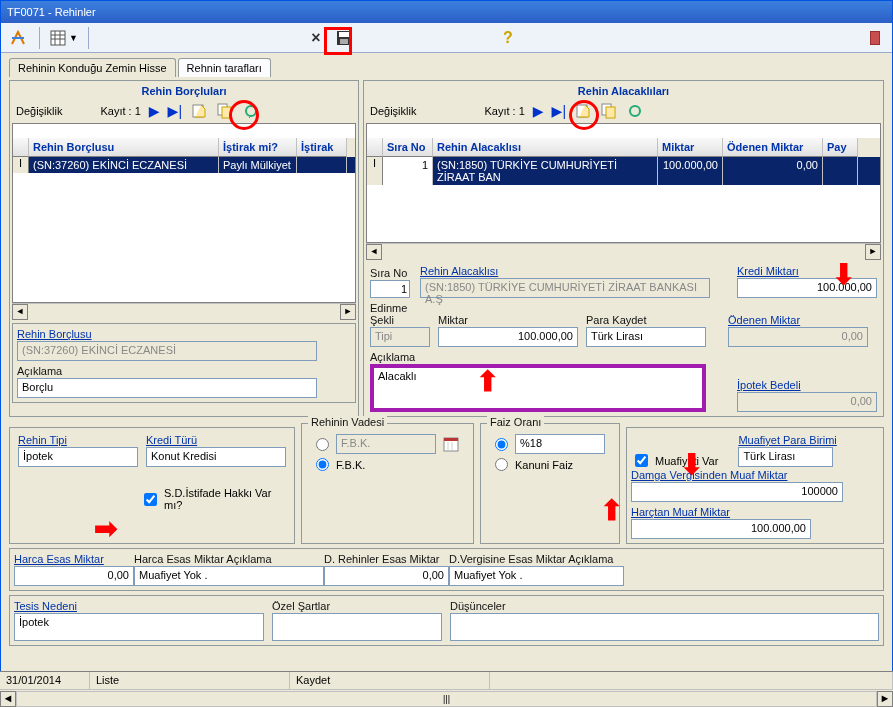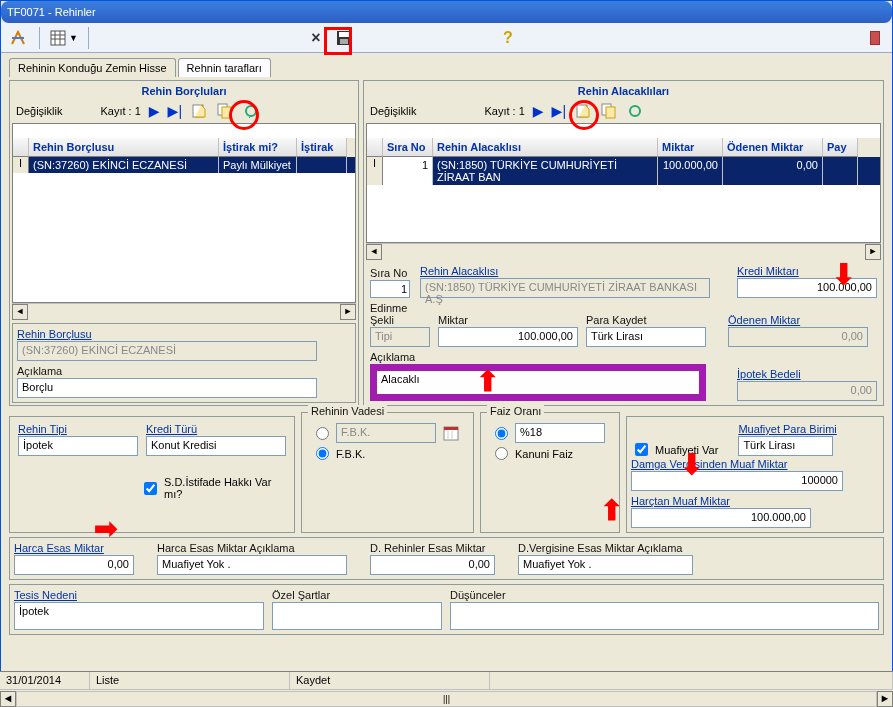--- a/index.html
+++ b/index.html
@@ -1,18 +1,18 @@
 <!DOCTYPE html>
 <html><head>
 <meta charset="utf-8">
 <style>
 * { box-sizing: border-box; margin: 0; padding: 0; font-family: Tahoma, Arial, sans-serif; font-size: 11px; }
 body { background: #ece9d8; width: 893px; height: 707px; overflow: hidden; position: relative; }
 .window { border: 1px solid #0054e3; width: 893px; height: 707px; }
-.titlebar { background: linear-gradient(#3c7fdd, #2b5fc7); color: #fff; height: 22px; padding: 3px 6px; display: flex; align-items: center; border-radius: 8px; }
+.titlebar { background: linear-gradient(#3c7fdd, #2b5fc7); color: #fff; height: 22px; padding: 3px 6px; display: flex; align-items: center; }
 .toolbar-strip { background: #eef3fa; height: 30px; border-bottom: 1px solid #99aacc; display: flex; align-items: center; padding: 0 6px; gap: 6px; }
 .tb-icon { width: 22px; height: 22px; display: inline-flex; align-items: center; justify-content: center; border: 1px solid transparent; }
 .tb-dropdown { display: inline-flex; align-items: center; gap: 3px; }
 .tb-sep { width: 1px; height: 22px; background: #99aacc; margin: 0 4px; }
 .tabs { display: flex; padding: 4px 8px 0; }
 .tab { background: #ece9d8; border: 1px solid #919b9c; border-bottom: none; padding: 3px 8px; margin-right: 2px; border-radius: 3px 3px 0 0; position: relative; top: 1px; }
 .tab.active { background: #fcfcfe; z-index: 2; }
 .content { padding: 4px 8px; }
 .panels-row { display: flex; gap: 4px; }
 .panel { border: 1px solid #919b9c; flex: 1; background: #ece9d8; position: relative; padding: 2px; }
@@ -30,21 +30,21 @@
 .row-indicator { width: 16px; background: #ece9d8; border-right: 1px solid #808080; text-align: center; color: #000; }
 .hscroll { height: 16px; background: #ece9d8; border-top: 1px solid #c0c0c0; display: flex; align-items: center; justify-content: space-between; }
 .hscroll .arr { width: 16px; height: 16px; background: #ece9d8; border: 1px solid #808080; text-align: center; line-height: 12px; font-size: 9px; }
 .field-row { display: flex; gap: 8px; padding: 2px 4px; align-items: flex-end; }
 .field { display: flex; flex-direction: column; gap: 1px; }
 .field-label { color: #111; }
 .field-label.link { color: #0033aa; text-decoration: underline; cursor: pointer; }
 .input { border: 1px solid #7f9db9; background: #fff; padding: 2px 4px; height: 20px; }
 .input.ro { background: #ece9d8; color: #888; }
 .input.ra { text-align: right; }
-.textarea { border: 7px solid #a21caf; background: #fff; padding: 2px 4px; height: 37px; resize: none; overflow: auto; }
+.textarea { border: 4px solid #a21caf; background: #fff; padding: 2px 4px; height: 48px; resize: none; overflow: auto; }
 .section { border: 1px solid #919b9c; background: #ece9d8; margin-top: 4px; padding: 4px; }
 .bottom-row { display: flex; gap: 6px; margin-top: 6px; }
 .groupbox { border: 1px solid #919b9c; padding: 8px 14px 6px; position: relative; background: #ece9d8; }
 .groupbox-title { position: absolute; top: -8px; left: 6px; background: #ece9d8; padding: 0 3px; color: #111; }
 .radio-row { display: flex; align-items: center; gap: 4px; padding: 2px 0; }
 .radio-row input[type=radio] { margin-right: 3px; }
 .checkbox-row { display: flex; align-items: center; gap: 4px; }
 .checkbox-row input { margin-right: 3px; }
 .statusbar { position: absolute; bottom: 0; left: 0; right: 0; height: 36px; border-top: 1px solid #808080; background: #ece9d8; }
 .status-top { display: flex; height: 18px; border-bottom: 1px solid #c0c0c0; }
@@ -337,21 +337,21 @@
             <span class="field-label link">Damga Vergisinden Muaf Miktar</span>
           <div class="input ra" style="width:212px">100000</div>
           </div>
         <div class="field" style="margin-top:4px">
             <span class="field-label link">Harçtan Muaf Miktar</span>
           <div class="input ra" style="width:180px">100.000,00</div>
           </div>
       </div>
     </div>
 
-    <div class="section" style="display:flex;gap:23px">
+    <div class="section" style="display:flex;gap:0">
       <div class="field" style="width:120px">
           <span class="field-label link">Harca Esas Miktar</span>
         <div class="input ra" style="width:120px">0,00</div>
         </div>
       <div class="field" style="width:190px">
           <span class="field-label">Harca Esas Miktar Açıklama</span>
         <div class="input" style="width:190px">Muafiyet Yok .</div>
         </div>
       <div class="field" style="width:125px">
           <span class="field-label">D. Rehinler Esas Miktar</span>

